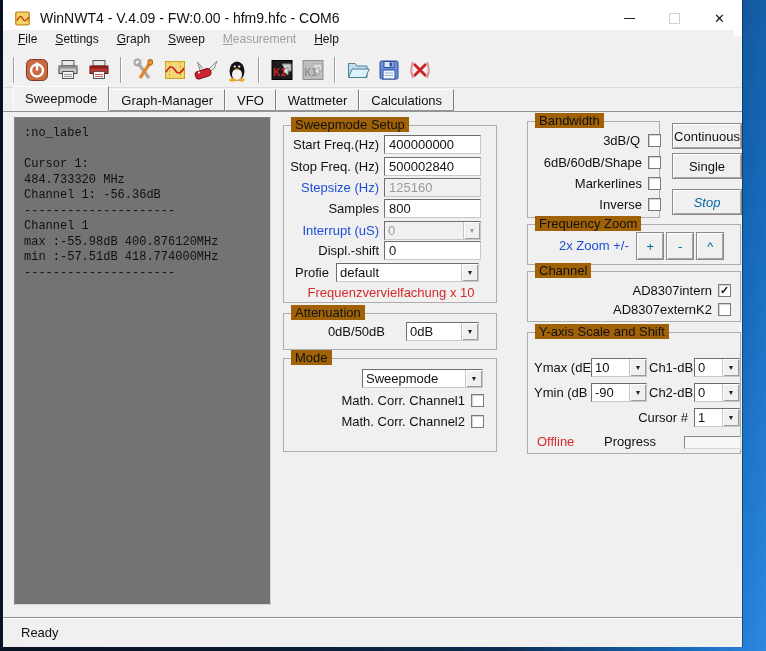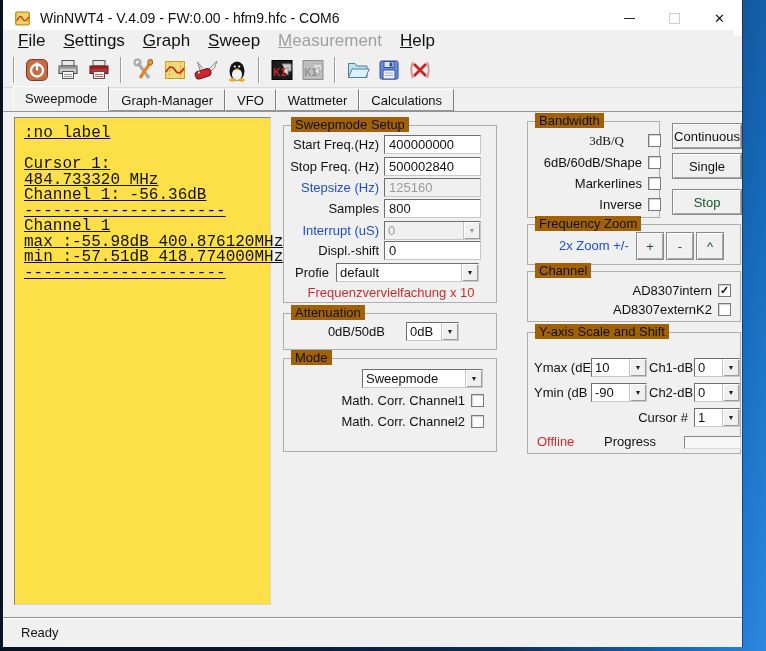--- a/index.html
+++ b/index.html
@@ -10,21 +10,21 @@
           box-shadow:0 0 0 1px rgba(10,30,60,.55);}
   
   .titlebar{position:absolute;left:0;top:0;right:0;height:36px;background:#ffffff;display:flex;align-items:center;}
   .appicon{width:17px;height:17px;margin-left:11px;display:flex;}
   .title{font-size:14px;color:#111;margin-left:9px;white-space:nowrap;}
   .wbtns{margin-left:auto;display:flex;height:100%;}
   .wbtn{width:45px;height:100%;display:flex;align-items:center;justify-content:center;font-size:13px;color:#111;}
   .minbar{width:11px;height:1px;background:#222;}
   .maxbox{width:9px;height:9px;border:1px solid #cfcfcf;}
   
-  .menubar{position:absolute;left:0;top:30px;right:8px;height:22px;background:#f0f0f0;display:flex;align-items:center;padding-left:6px;font-size:17px;}
+  .menubar{position:absolute;left:0;top:30px;right:8px;height:22px;background:#f0f0f0;display:flex;align-items:flex-start;padding-left:6px;font-size:12px;}
   .mitem{padding:2px 9px;color:#111;white-space:nowrap;}
   .mitem.dis{color:#9f9f9f;}
   .mitem u{text-decoration:underline;}
   
   .toolbar{position:absolute;left:0;top:52px;right:0;height:35px;background:#f0f0f0;display:flex;align-items:center;padding-left:4px;border-bottom:1px solid #dadada;}
   .tsep{width:0;height:26px;border-left:1px solid #9d9d9d;border-right:1px solid #ffffff;margin:0 6px;}
   .tbtn{width:29px;height:29px;display:flex;align-items:center;justify-content:center;margin:0 1px;}
   
   .tabbar{position:absolute;left:0;top:87px;right:0;height:25px;display:flex;align-items:flex-end;padding-left:10px;border-bottom:1px solid #949494;box-sizing:border-box;}
   .tab{box-sizing:border-box;height:22px;padding:0 11px;display:flex;align-items:center;font-size:13px;color:#111;
@@ -44,27 +44,27 @@
              box-shadow:inset 1px 1px 0 #ffffff,inset -1px -1px 0 #9c9c9c;border-left:1px solid #c4c4c4;}
   .combo.dis{background:#f0f0f0;}
   .combo.dis .cv{color:#9b9b9b;}
   .combo.dis .ca{color:#9b9b9b;}
   .cb{position:absolute;box-sizing:border-box;width:13px;height:13px;background:#fff;border:1px solid #7a7a7a;
       box-shadow:inset 1px 1px 1px #cfcfcf;font-size:11px;line-height:10px;text-align:center;font-weight:bold;color:#111;}
   .cb[data-checked="true"]::after{content:"✓";}
   .btn{position:absolute;box-sizing:border-box;background:#f0f0f0;border:1px solid #8a8a8a;
        box-shadow:inset 1px 1px 0 #ffffff,inset -1px -1px 0 #a6a6a6;font-size:13px;color:#111;
        display:flex;align-items:center;justify-content:center;white-space:nowrap;}
-  .btn.dis{color:#14532d;}
+  .btn.dis{color:#0369a1;font-style:italic;}
   .fs{position:absolute;box-sizing:border-box;border:1px solid #adadad;background:#f0f0f0;}
   .fs>.lg{position:absolute;top:-9px;left:7px;background:#a16207;padding:0 4px;font-size:13px;color:#111;white-space:nowrap;}
   
-  .info{position:absolute;left:11px;top:117px;width:257px;height:488px;box-sizing:border-box;background:#fde047;
+  .info{position:absolute;left:11px;top:117px;width:257px;height:488px;box-sizing:border-box;background:#737373;
         border:1px solid;border-color:#828282 #d4d4d4 #d4d4d4 #828282;padding:8px 9px;
-        font-family:"Liberation Mono",monospace;font-size:16px;line-height:15.5px;color:#111;text-decoration:underline;}
+        font-family:"Liberation Mono",monospace;font-size:12px;line-height:15.5px;color:#111;}
   .info div{min-height:15.5px;white-space:pre;}
   .progress{position:absolute;box-sizing:border-box;background:#f7f7f7;border:1px solid;border-color:#8a8a8a #d8d8d8 #d8d8d8 #8a8a8a;}
   
   .statusbar{position:absolute;left:0;top:617px;right:0;height:29px;background:#f0f0f0;border-top:1px solid #8f8f8f;
              box-shadow:inset 0 1px 0 #ffffff;display:flex;align-items:center;padding-left:18px;font-size:13px;color:#111;}
 </style>
 </head>
 <body>
 
 <div class="window">
@@ -247,41 +247,41 @@
     <span class="combo" style="top:137px;left:52px;width:143px;">
         <span class="cv">default</span>
         <span class="ca">▼</span>
       </span>
     <span class="lbl red" style="top:159px;left:0;width:214px;text-align:center;">Frequenzvervielfachung x 10</span>
   </div>
 
   <div class="fs" style="left:280px;top:313px;width:214px;height:37px;">
     <span class="lg">Attenuation</span>
     <span class="lbl r" style="top:10px;right:111px;">0dB/50dB</span>
-    <span class="combo" style="top:8px;left:122px;width:53px;">
+    <span class="combo" style="top:8px;left:122px;width:73px;">
         <span class="cv">0dB</span>
         <span class="ca">▼</span>
       </span>
   </div>
 
   <div class="fs" style="left:280px;top:358px;width:214px;height:94px;">
     <span class="lg">Mode</span>
     <span class="combo" style="top:10px;left:78px;width:121px;">
         <span class="cv">Sweepmode</span>
         <span class="ca">▼</span>
       </span>
     <span class="lbl r" style="top:34px;right:31px;">Math. Corr. Channel1</span>
     <span class="cb" style="top:35px;left:187px;" data-checked="false"></span>
     <span class="lbl r" style="top:55px;right:31px;">Math. Corr. Channel2</span>
     <span class="cb" style="top:56px;left:187px;" data-checked="false"></span>
   </div>
 
   <div class="fs" style="left:524px;top:121px;width:133px;height:97px;">
     <span class="lg">Bandwidth</span>
-    <span class="lbl r" style="top:11px;right:35px;font-family:Liberation Serif, serif;">3dB/Q</span>
+    <span class="lbl r" style="top:11px;right:19px;">3dB/Q</span>
     <span class="cb" style="top:12px;left:120px;" data-checked="false"></span>
     <span class="lbl r" style="top:33px;right:17px;">6dB/60dB/Shape</span>
     <span class="cb" style="top:34px;left:120px;" data-checked="false"></span>
     <span class="lbl r" style="top:54px;right:17px;">Markerlines</span>
     <span class="cb" style="top:55px;left:120px;" data-checked="false"></span>
     <span class="lbl r" style="top:75px;right:17px;">Inverse</span>
     <span class="cb" style="top:76px;left:120px;" data-checked="false"></span>
   </div>
 
   <div class="btn" style="left:669px;top:123px;width:70px;height:26px;">Continuous</div>

